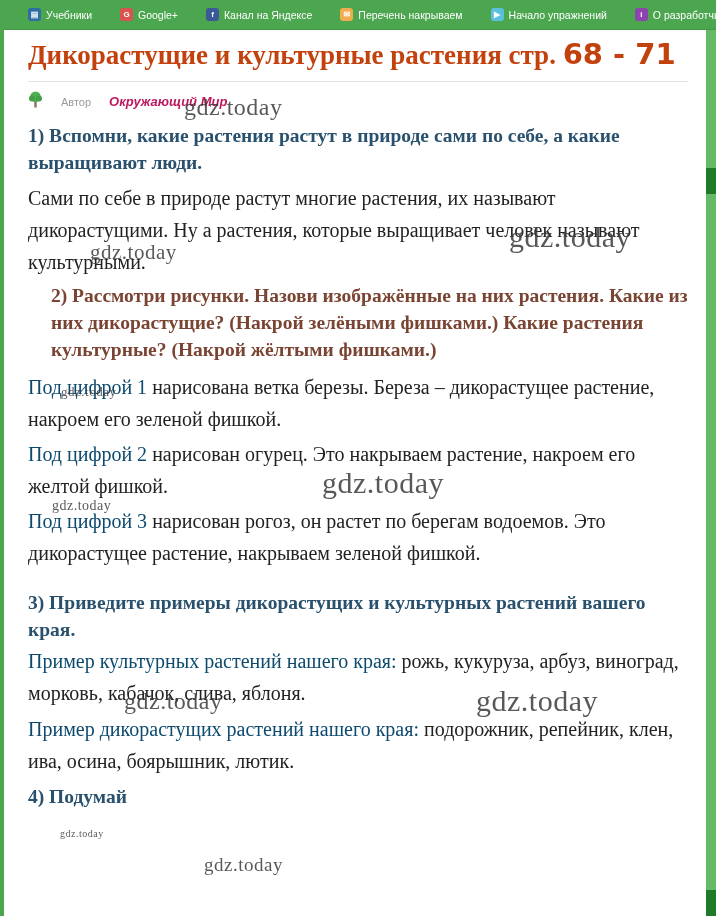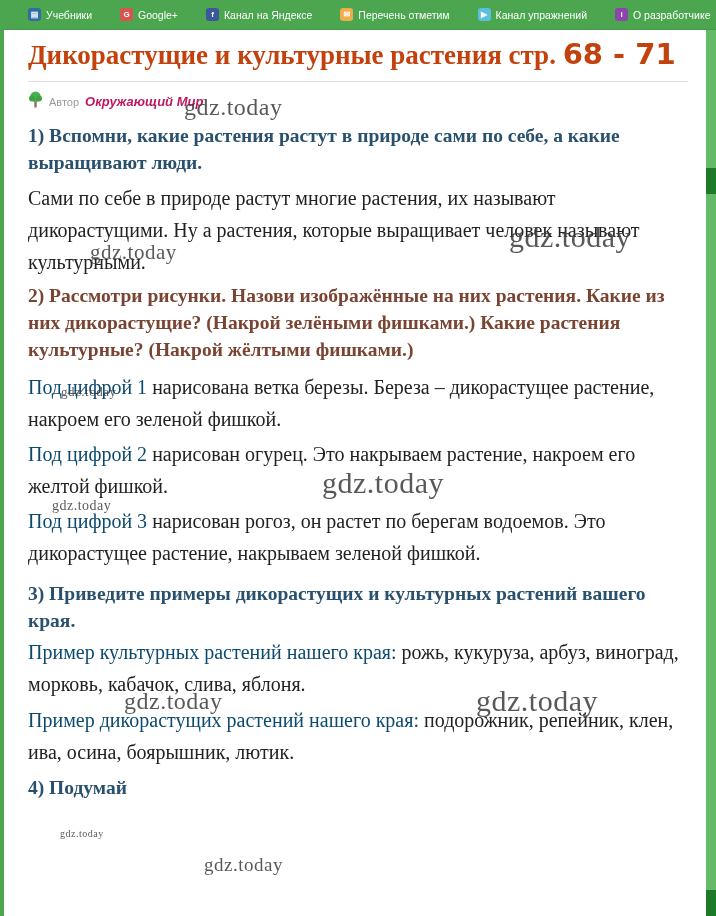--- a/index.html
+++ b/index.html
@@ -33,33 +33,33 @@
   .strip-btn.b1 {top:168px;}
   .strip-btn.b2 {top:890px;}
   
   .content {position:absolute; left:24px; top:36px; width:660px; z-index:1;}
   .page-title {
     margin:0 0 8px 0; font-size:27px; font-weight:bold; color:#c2410c; line-height:1.25;
   }
   .title-pages {font-family:"DejaVu Sans", sans-serif; font-size:29px;}
   .divider {border:none; border-top:1px solid #e2e2e2; margin:6px 0 8px 0;}
   .author-row {
-    display:flex; align-items:center; gap:6px; margin:0 0 6px 0;
+    display:flex; align-items:center; gap:18px; margin:0 0 6px 0;
     font-family:"Liberation Sans", sans-serif; height:24px;
   }
   .author-label {font-size:11px; color:#9a9a9a;}
   .author-name {font-size:13px; font-weight:bold; color:#be185d;font-style:italic;}
   .question {font-weight:bold; font-size:19.5px; line-height:27px; margin:8px 0 6px 0;}
   .q-blue {color:#29516D;}
   .q-brown {color:#7A4433;}
   .answer {font-size:20px; color:#222; line-height:32px; margin:0 0 3px 0;}
   .answer.sp {margin-bottom:4px;}
   .lead {font-weight:normal; color:#0c4a6e;}
-  .q2 {margin-top:4px; margin-bottom:8px;}
-  .q3 {margin-top:11px; margin-bottom:2px;}
+  .q2 {margin-top:4px; margin-bottom:8px;margin-left:23px;}
+  .q3 {margin-top:20px; margin-bottom:2px;}
   .q4 {margin-top:6px;}
   
   .wm {
     position:absolute; z-index:3; color:#3C3C3C; opacity:.85;
     font-family:Liberation Serif, serif; letter-spacing:.5px; white-space:nowrap;
     pointer-events:none;
   }
   .wm-white {color:#ffffff; opacity:.95; font-style:italic;}
 </style>
 </head>
@@ -75,25 +75,25 @@
     <div class="topbar-item">
       <span class="tb-icon">G</span>
       <span>Google+</span>
     </div>
     <div class="topbar-item">
       <span class="tb-icon">f</span>
       <span>Канал на Яндексе</span>
     </div>
     <div class="topbar-item">
       <span class="tb-icon">✉</span>
-      <span>Перечень отметим</span>
+      <span>Перечень накрываем</span>
     </div>
     <div class="topbar-item">
       <span class="tb-icon">▶</span>
-      <span>Канал упражнений</span>
+      <span>Начало упражнений</span>
     </div>
     <div class="topbar-item">
       <span class="tb-icon">i</span>
       <span>О разработчике</span>
     </div>
   </div>
 
   <div class="right-strip"></div>
   <div class="strip-btn b1"></div>
   <div class="strip-btn b2"></div>

